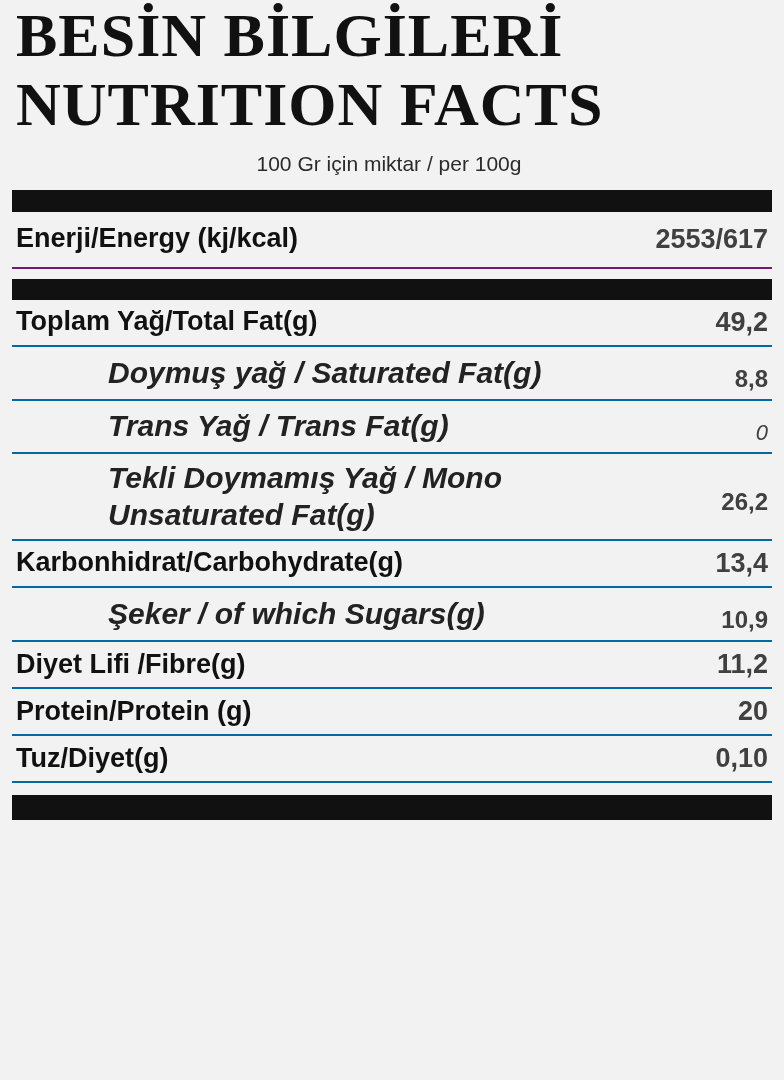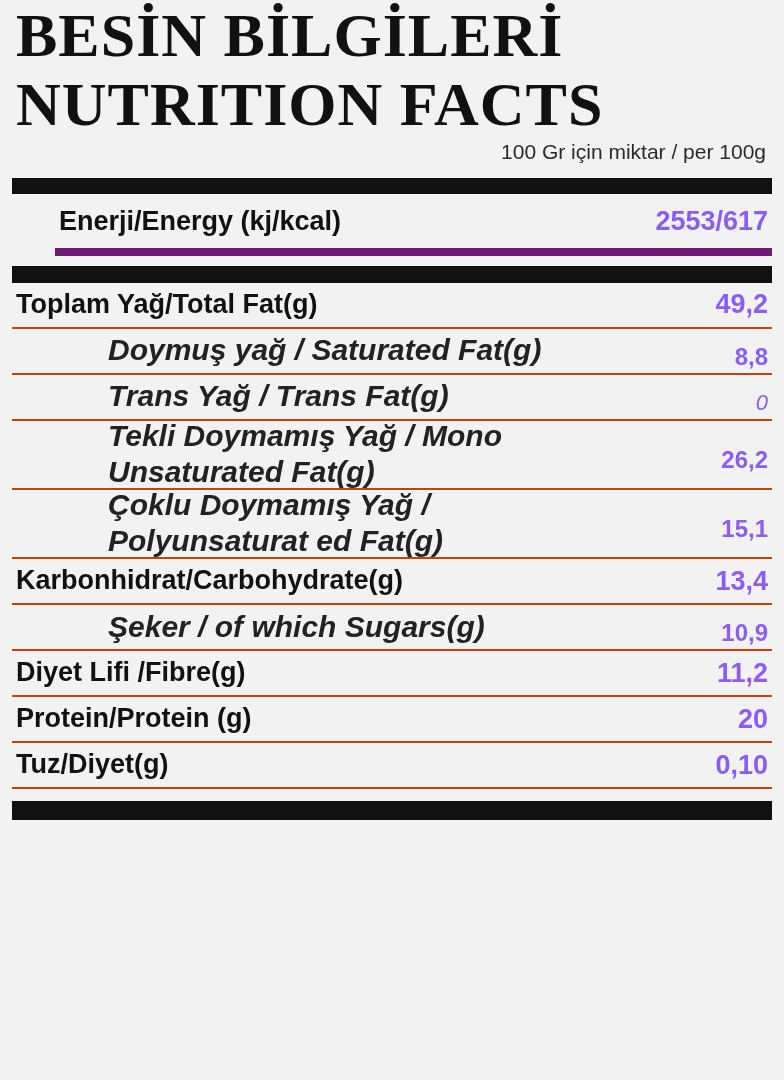--- a/index.html
+++ b/index.html
@@ -36,24 +36,24 @@
   .title-tr {
     font-size: 62px;
     padding-left: 4px;
   }
   .title-en {
     font-size: 62px;
     padding-left: 4px;
     margin-top: 6px;
   }
   .serving {
-    text-align: right;
+    text-align: center;
     font-size: 21px;
     color: #2b2b2b;
-    margin-top: 4px;
+    margin-top: 16px;
     padding-right: 6px;
     font-family: "Liberation Sans", sans-serif;
   }
   .bar-thick {
     background: #111;
     height: 22px;
     margin-top: 14px;
     margin-bottom: 0;
   }
   .bar-thick.second {
@@ -61,39 +61,38 @@
   }
   .bar-bottom {
     background: #111;
     height: 26px;
     margin-top: 12px;
   }
   .row {
     display: flex;
     align-items: center;
     justify-content: space-between;
-    border-bottom: 2px solid #c2410c;
+    border-bottom: 2px solid #0369a1;
     padding: 7px 4px 7px 4px;
     min-height: 30px;
   }
   .row.energy {
     padding: 12px 4px 12px 4px;
-    border-bottom: 8px solid #701a75;
-    margin-left: 43px;
+    border-bottom: 2px solid #701a75;
   }
   .row .name {
     font-size: 27px;
     font-weight: bold;
     color: #111;
     line-height: 1.18;
   }
   .row .value {
     font-size: 27px;
     font-weight: bold;
-    color: #8b5cf6;
+    color: #404040;
     text-align: right;
     white-space: nowrap;
     padding-left: 14px;
   }
   
   .row.sub {
     padding-left: 0;
   }
   .row.sub .name {
     font-size: 30px;
@@ -154,24 +153,20 @@
   <div class="row sub">
     <span class="name">Trans Yağ / Trans Fat(g)</span>
     <span class="value light">0</span>
   </div>
 
   <div class="row sub two-line">
     <span class="name">Tekli Doymamış Yağ / Mono Unsaturated Fat(g)</span>
     <span class="value">26,2</span>
   </div>
 
-  <div class="row sub two-line">
-    <span class="name">Çoklu Doymamış Yağ / Polyunsaturat ed Fat(g)</span>
-    <span class="value">15,1</span>
-  </div>
 
   <div class="row">
     <span class="name">Karbonhidrat/Carbohydrate(g)</span>
     <span class="value">13,4</span>
   </div>
 
   <div class="row sub sub-indent-sugar">
     <span class="name">Şeker / of which Sugars(g)</span>
     <span class="value">10,9</span>
   </div>

